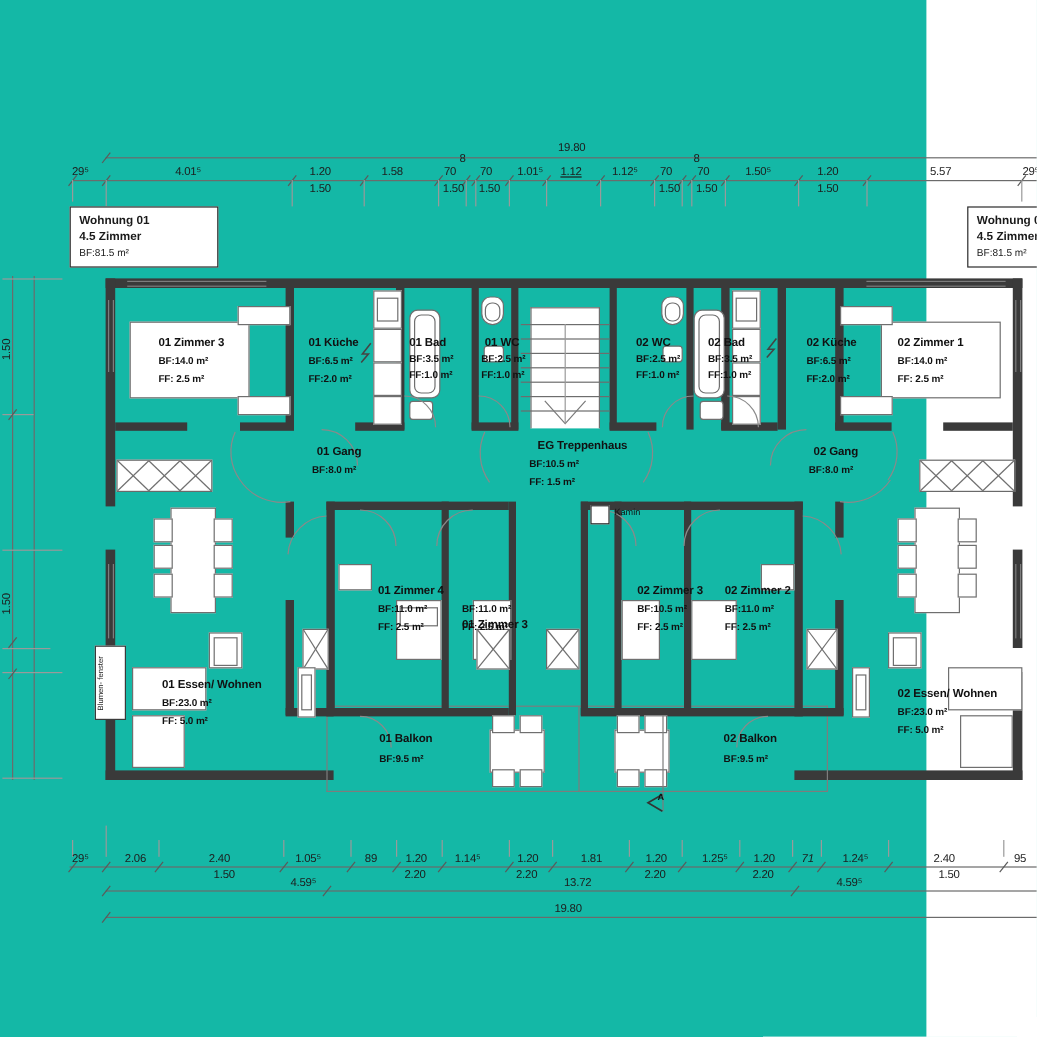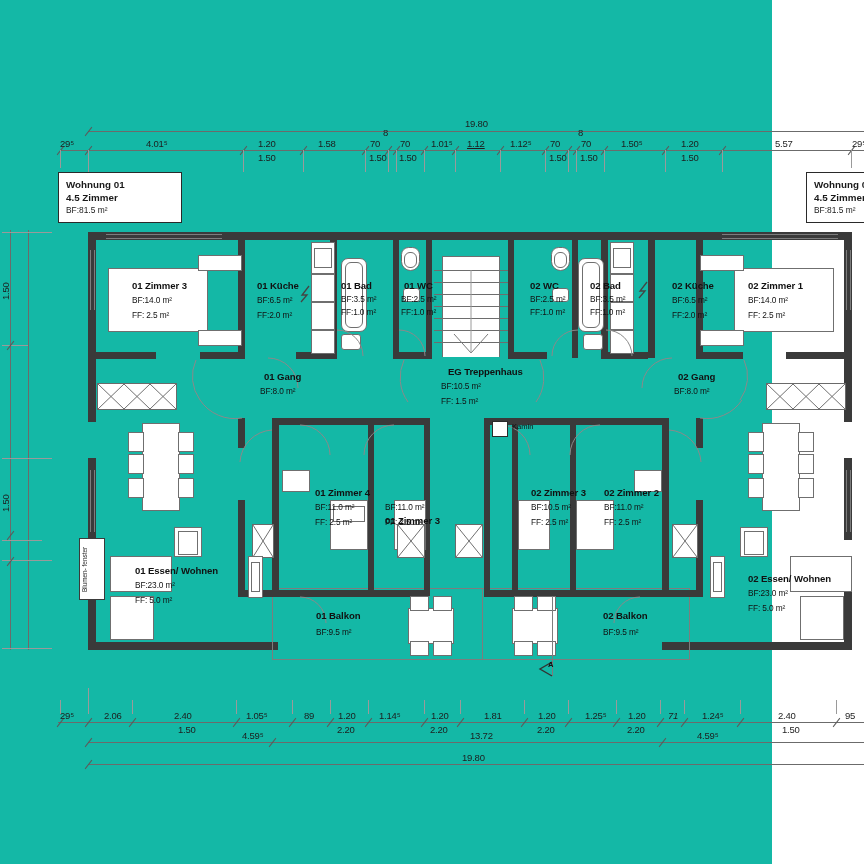--- a/index.html
+++ b/index.html
@@ -15,21 +15,21 @@
   .exthorz{position:absolute;height:1px;background:#9a9a9a;}
   .dimtxt{position:absolute;font-size:9.5px;color:#1d1d1d;
           white-space:nowrap;letter-spacing:-0.2px;line-height:10px;}
 
   
   .wall{position:absolute;background:#3a3a3a;}
   .hair{position:absolute;background:#7d7d7d;}
   .rtitle{position:absolute;font-size:9.6px;font-weight:bold;
           white-space:nowrap;color:#111;letter-spacing:-0.1px;}
   .rsub{position:absolute;font-size:8.3px;white-space:nowrap;color:#111;
-        letter-spacing:-0.1px;}
+        letter-spacing:-0.1px;font-weight:bold;}
   .boxn{position:absolute;border:1px solid #6f6f6f;background:#fff;}
   .legend{position:absolute;border:1px solid #2a2a2a;background:#fff;
           padding:5px 7px 6px 7px;}
   .legend .l1{font-size:9.8px;font-weight:bold;line-height:13px;}
   .legend .l2{font-size:9.8px;font-weight:bold;line-height:13px;}
   .legend .l3{font-size:8.4px;line-height:12px;}
   .vlabel{position:absolute;border:1px solid #3a3a3a;background:#fff;
           font-size:6.4px;line-height:7.4px;text-align:center;
           writing-mode:vertical-rl;transform:rotate(180deg);
           padding:2px 1px;}

